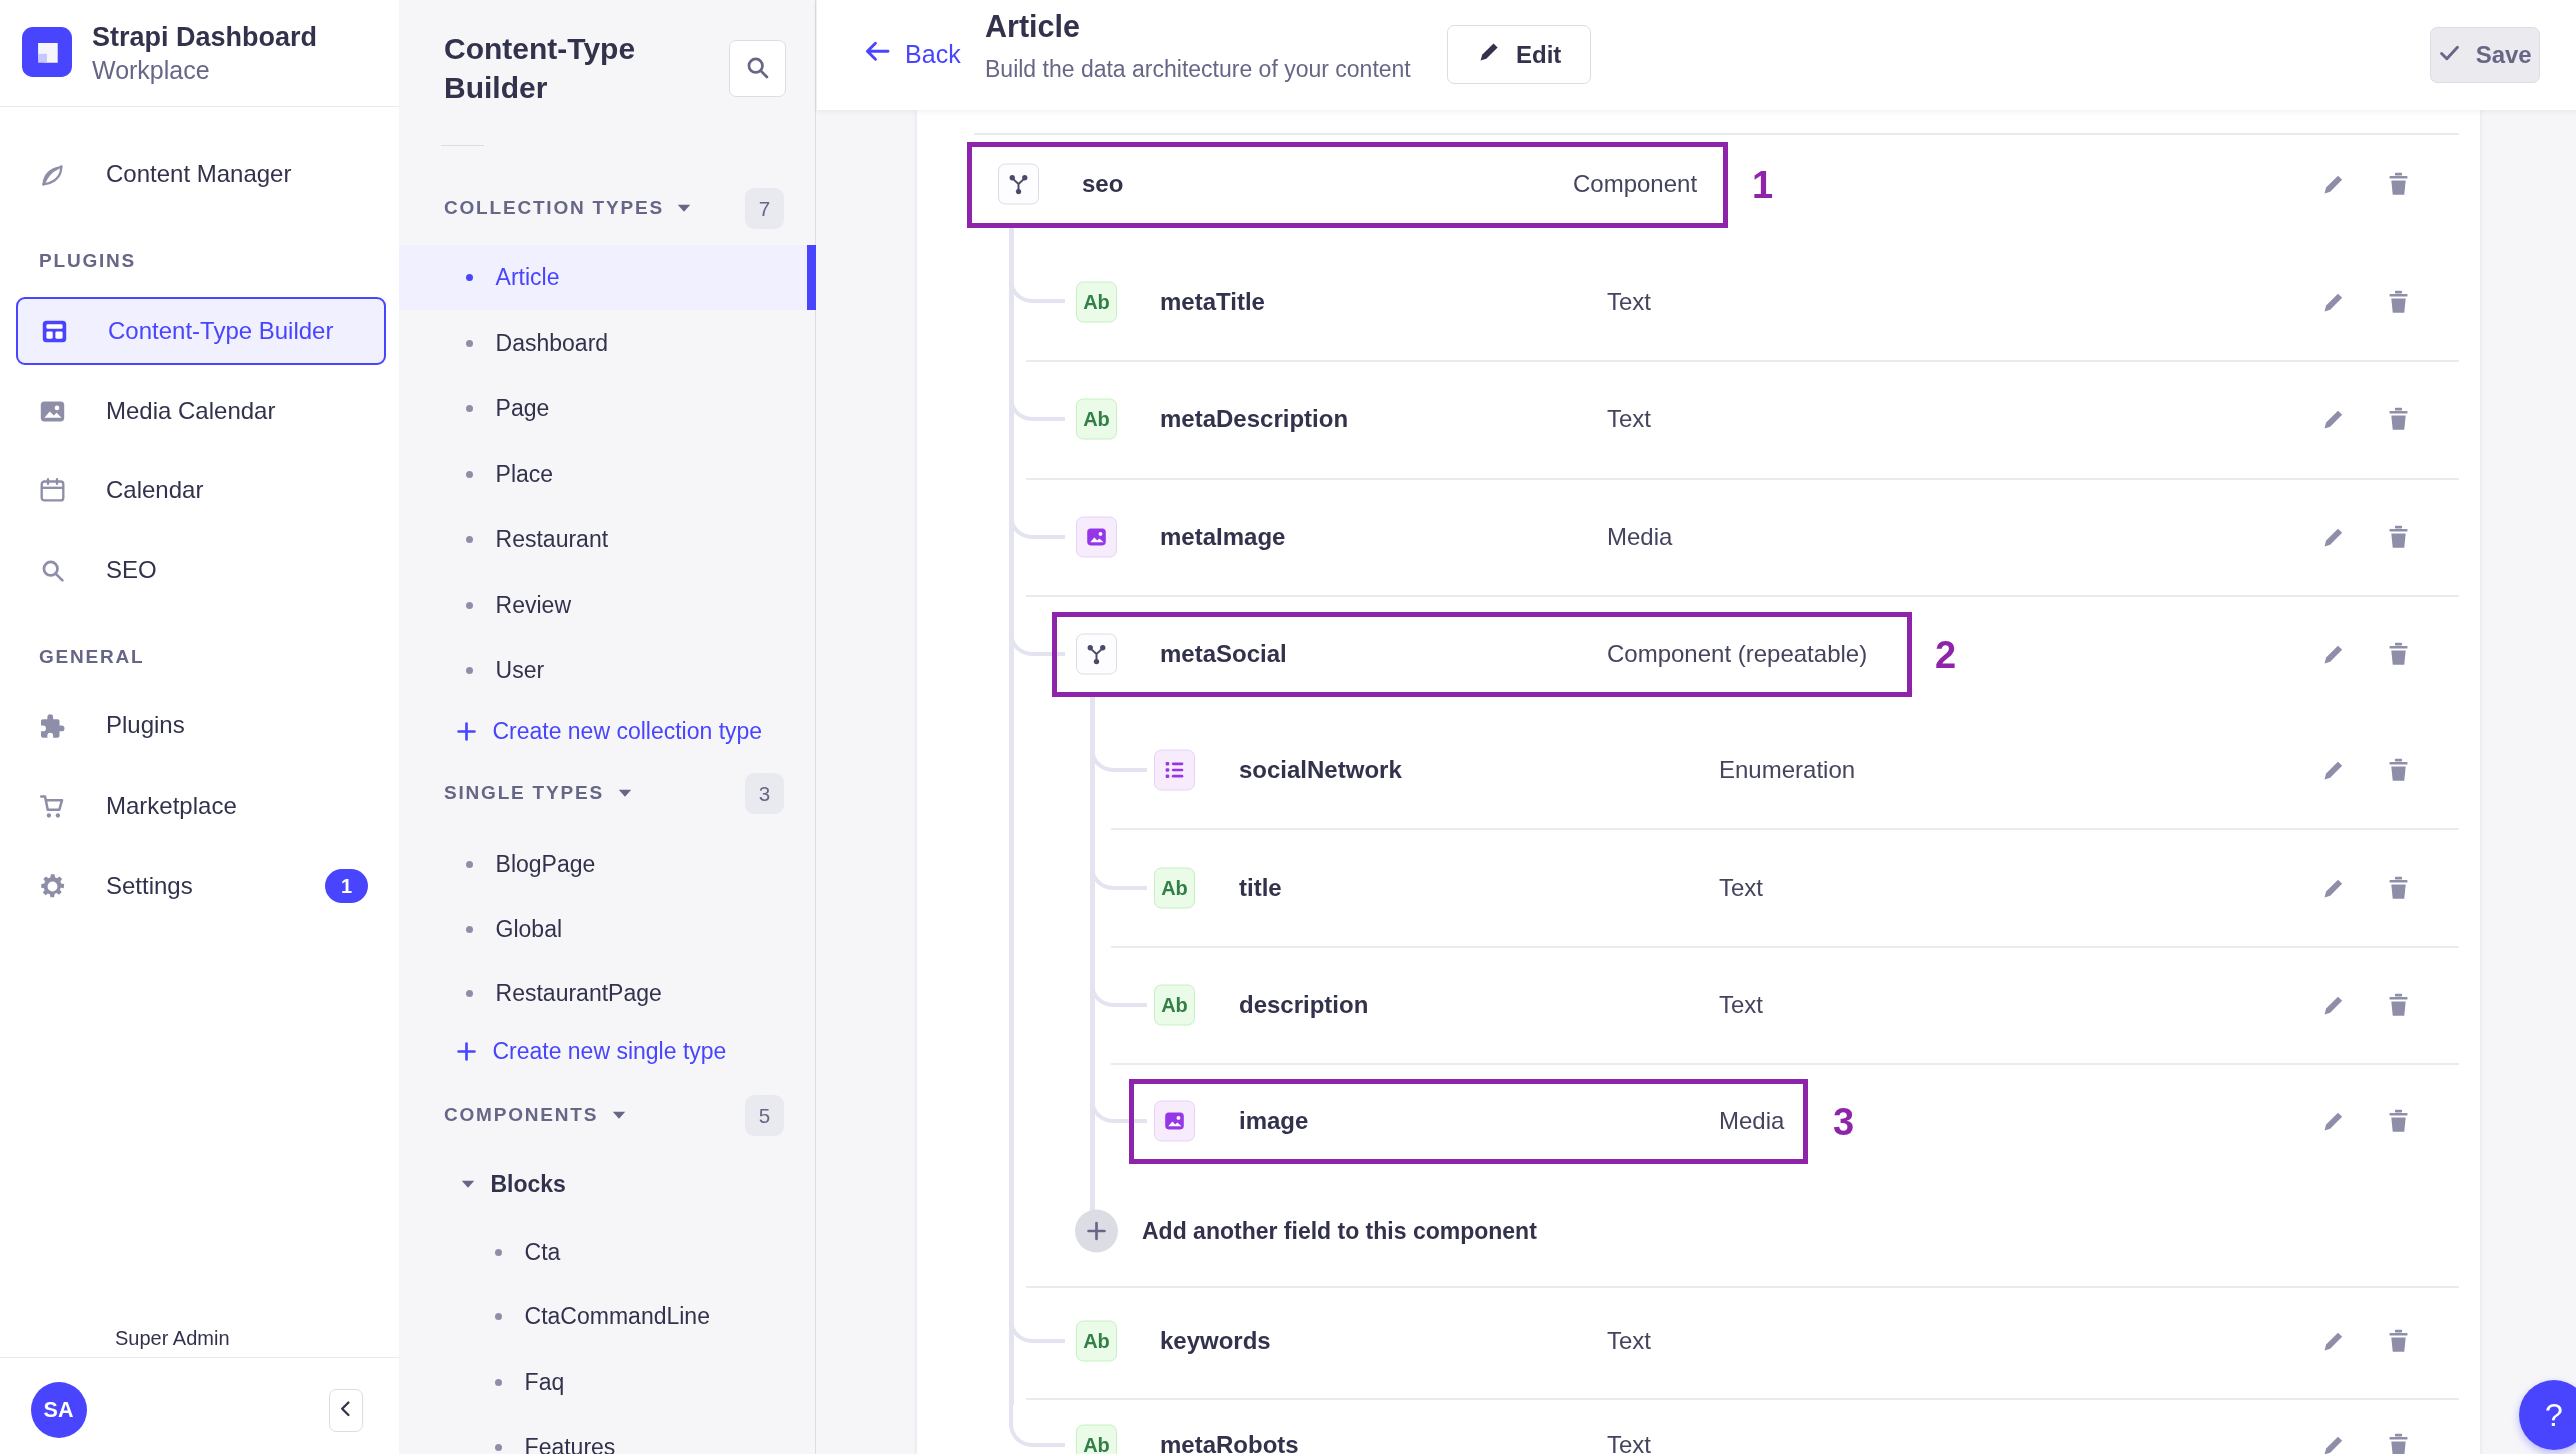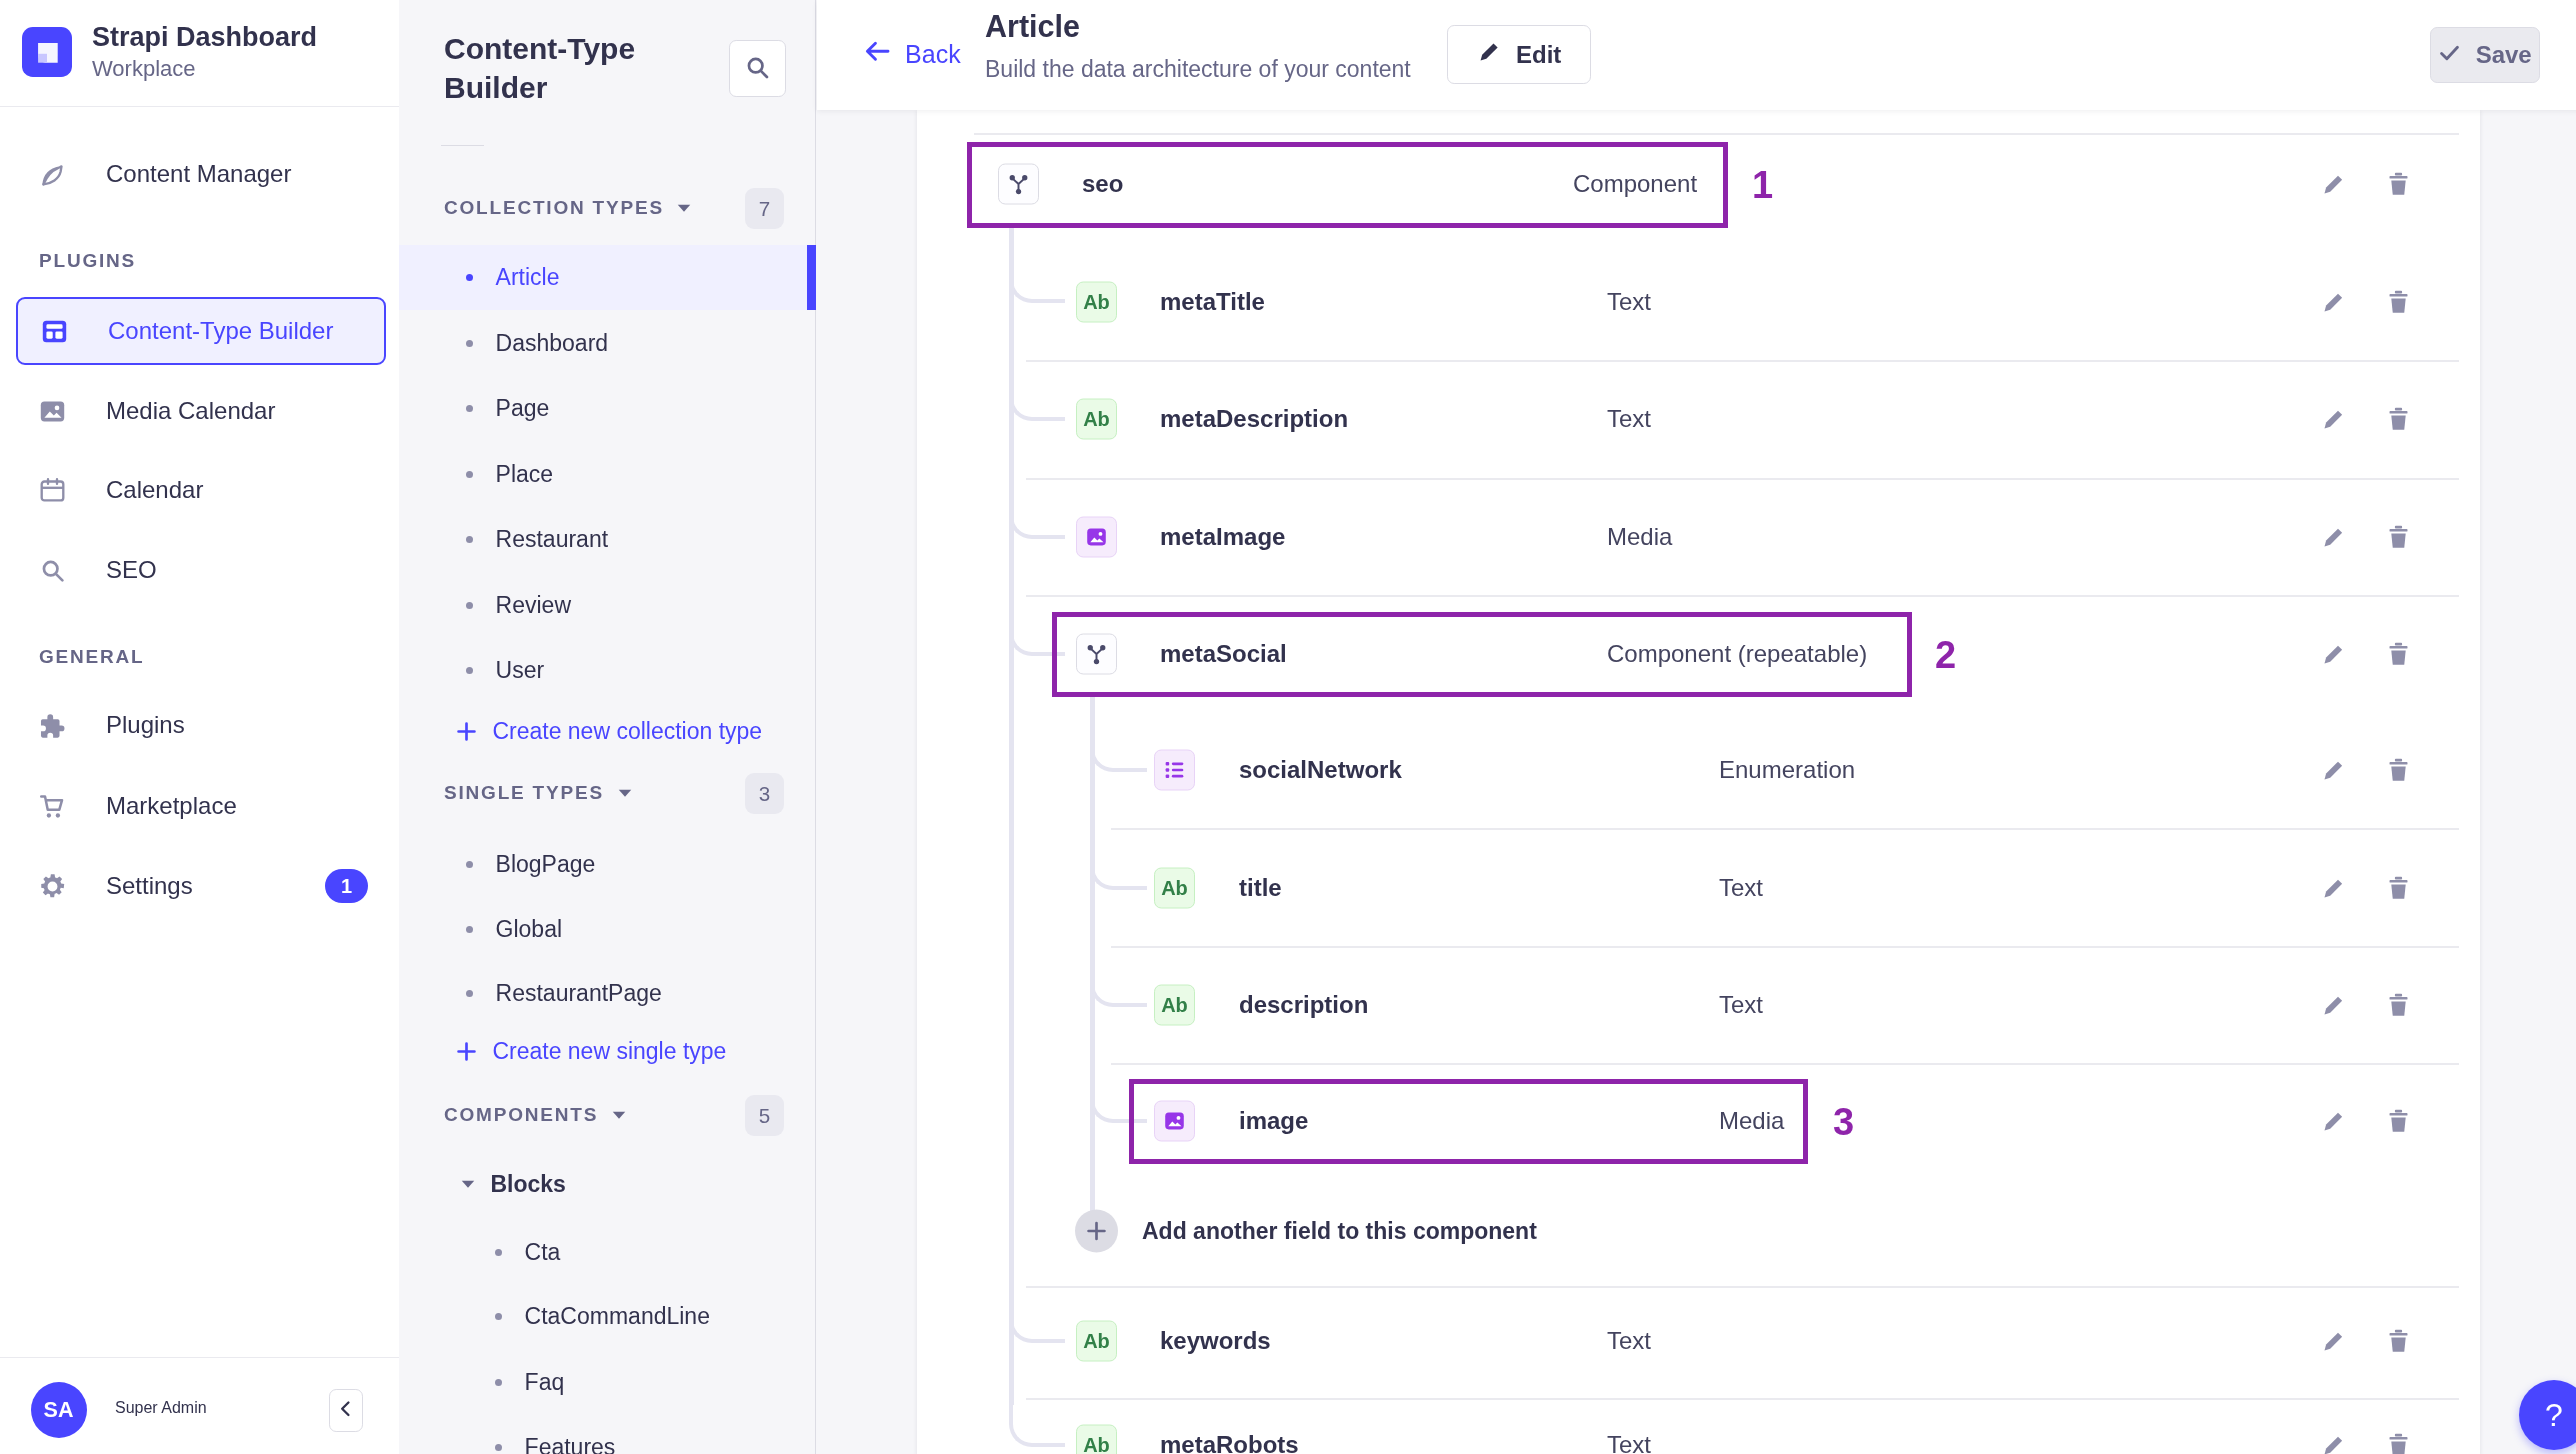--- a/index.html
+++ b/index.html
@@ -9,21 +9,21 @@
     --accent:#4945FF; --dark:#32324D; --gray:#666687; --midgray:#8E8EA9;
     --border:#DCDCE4; --divider:#EAEAEF; --panel:#F6F6F9; --lavender:#F0F0FF;
     --tree:#E4E4F0; --annotation:#8E24AA; --greenbg:#EAFBE7; --green:#328048;
     --purplebg:#F6ECFC; --purple:#9736E8; --badgebg:#E9E9F0;
   }
   .abs{position:absolute}
   button{font-family:inherit;cursor:pointer;background:none;border:none;padding:0}
   
   #sb1{position:absolute;left:0;top:0;width:399px;height:1454px;background:#fff;border-right:0.9px solid var(--divider)}
   .brand-title{font-size:27px;font-weight:700;color:var(--dark);line-height:30.5px}
-  .brand-sub{font-size:22px;color:var(--gray)}
+  .brand-sub{font-size:25px;color:var(--gray)}
   .hdiv{position:absolute;height:0.9px;background:var(--divider)}
   .nav-row{position:absolute;left:16px;width:370px;height:68px;display:flex;align-items:center;
            padding-left:23px;gap:40px;box-sizing:border-box;border-radius:9px;font-size:24px;font-weight:500;color:var(--dark)}
   .nav-row.active{background:var(--lavender);border:2.7px solid var(--accent);color:var(--accent)}
   .section-label{position:absolute;left:39px;font-size:19px;font-weight:700;letter-spacing:1.8px;color:var(--gray)}
   .count-pill{min-width:43px;height:34px;border-radius:17px;background:var(--accent);color:#fff;
               font-size:20px;font-weight:700;display:flex;align-items:center;justify-content:center}
   .avatar{position:absolute;width:56px;height:56px;border-radius:50%;background:var(--accent);color:#fff;
           font-size:21.5px;font-weight:700;display:flex;align-items:center;justify-content:center}
   .collapse-btn{position:absolute;width:34px;height:43px;border:0.9px solid var(--border);border-radius:7.2px;background:#fff;
@@ -163,21 +163,21 @@
             <svg width="27" height="27" viewBox="0 0 30 30">
               <path d="M15 9.5A5.5 5.5 0 1015 20.5 5.5 5.5 0 0015 9.5zm12.5 7.5l-3.4-.6a9.4 9.4 0 01-.9 2.1l2 2.8-2.9 2.9-2.8-2a9.4 9.4 0 01-2.1.9L16.8 27h-4.1l-.6-3.4a9.4 9.4 0 01-2.1-.9l-2.8 2-2.9-2.9 2-2.8a9.4 9.4 0 01-.9-2.1L2.5 16.3v-4.1l3.4-.6c.2-.8.5-1.5.9-2.1l-2-2.8 2.9-2.9 2.8 2c.7-.4 1.4-.7 2.1-.9l.6-3.4h4.1l.6 3.4c.8.2 1.5.5 2.1.9l2.8-2 2.9 2.9-2 2.8c.4.7.7 1.4.9 2.1l3.4.6z" fill="#8E8EA9"></path>
             </svg>
           </span>
           <span>Settings</span>
           <span class="count-pill" style="margin-left: auto; margin-right: 18px;">1</span>
         </div>
       </div>
     <div class="hdiv" style="left:0;top:1357px;width:399px"></div>
     <div class="avatar" style="left:30.5px;top:1382px">SA</div>
-    <div class="abs" style="left:115px;top:1399px;font-size:16px;color:var(--dark)">Super Admin</div>
+    <div class="abs" style="left:115px;top:1327px;font-size:20px;color:var(--dark)">Super Admin</div>
     <button class="collapse-btn" style="left:329px;top:1389px">
       <span>
         <svg width="21.5" height="21.5" viewBox="0 0 24 24">
             <path d="M15 5l-7 7 7 7" fill="none" stroke="#32324D" stroke-width="2.6" stroke-linecap="round" stroke-linejoin="round"></path>
           </svg>
       </span>
     </button>
   </aside>
 
   <aside id="sb2">

